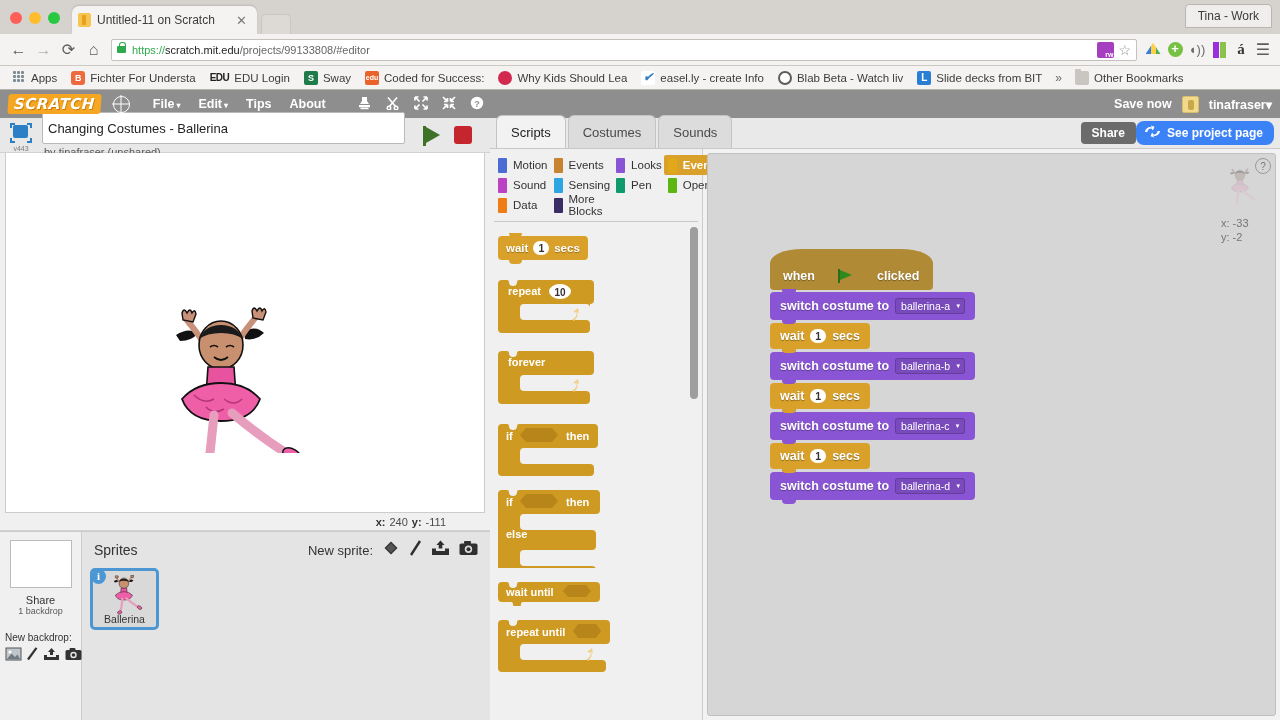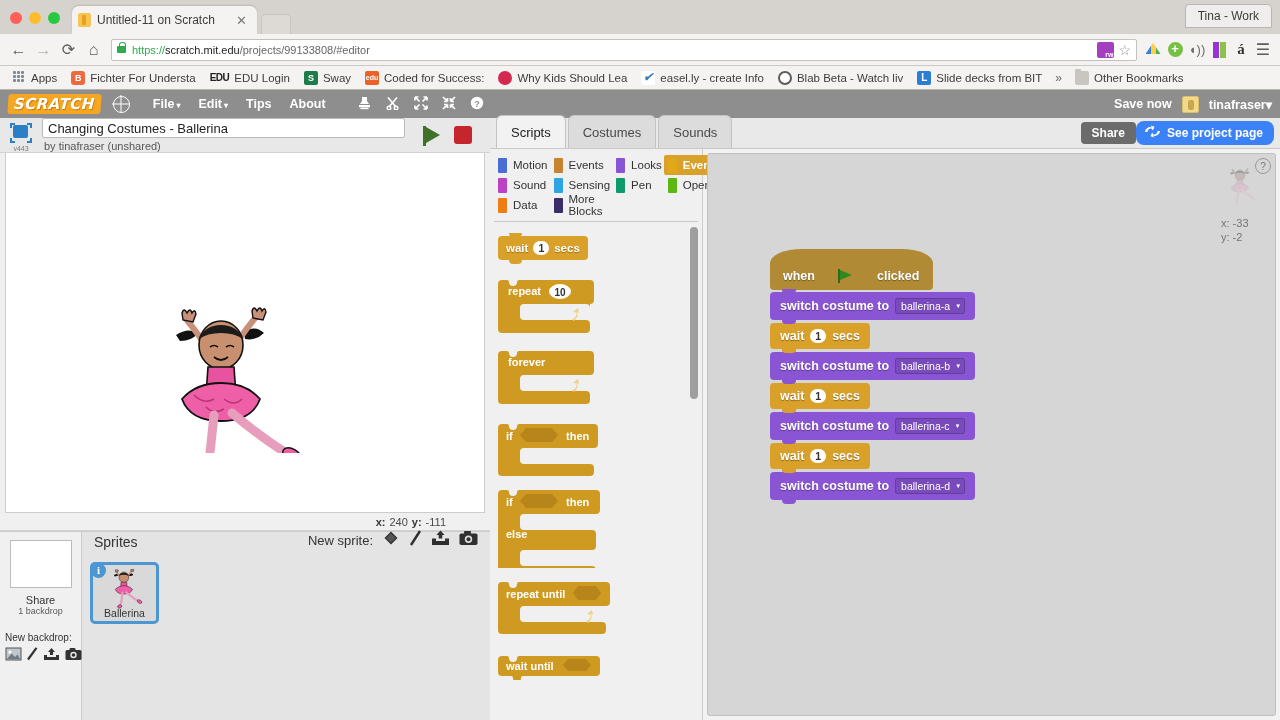--- a/index.html
+++ b/index.html
@@ -209,21 +209,21 @@
   .fc1 { left: 2px; top: 1px; border-left: 2px solid; border-top: 2px solid; }
   .fc2 { right: 2px; top: 1px; border-right: 2px solid; border-top: 2px solid; }
   .fc3 { left: 2px; bottom: 5px; border-left: 2px solid; border-bottom: 2px solid; }
   .fc4 { right: 2px; bottom: 5px; border-right: 2px solid; border-bottom: 2px solid; }
   .fullscreen-ic .ver {
     position: absolute; bottom: -4px; left: 0; right: 0; text-align: center;
     font-size: 7px; color: #7a7a7a;
   }
   .proj-texts { flex: 1; display: flex; flex-direction: column; justify-content: center; min-width: 0; }
   .proj-title-input {
-    width: 363px; height: 20px; background: #fff;
+    width: 363px; height: 32px; background: #fff;
     border: 1px solid #b9b9b9; border-radius: 2px;
     font-size: 13px; color: #222; padding: 0 5px;
     font-family: "Liberation Sans", sans-serif;
   }
   .proj-by { font-size: 11px; color: #575757; margin-top: 2px; padding-left: 2px; }
   .flag-stop { display: flex; align-items: center; gap: 14px; padding-right: 10px; }
   .greenflag {
     width: 0; height: 0;
     border-left: 14px solid #3f7229; border-top: 8px solid transparent; border-bottom: 8px solid transparent;
     position: relative;
@@ -250,21 +250,21 @@
     padding: 8px 5px; display: flex; flex-direction: column; align-items: center;
   }
   .stage-thumb { width: 62px; height: 48px; background: #fff; border: 1px solid #bcbcbc; }
   .stage-label { font-size: 11px; color: #333; margin-top: 6px; }
   .stage-sub { font-size: 9px; color: #5a5a5a; }
   .newbackdrop-label { font-size: 10px; color: #333; margin-top: 16px; align-self: flex-start; }
   .icon-row { display: flex; gap: 5px; margin-top: 4px; align-self: flex-start; align-items: center; }
 
   .sprites-area { flex: 1; background: #e4e4e4; display: flex; flex-direction: column; }
   .sprites-header {
-    height: 30px; display: flex; align-items: flex-end; padding: 12px 12px;
+    height: 30px; display: flex; align-items: center; padding: 18px 12px;
     background: #e4e4e4;
   }
   .sprites-title { font-size: 14px; color: #333; }
   .newsprite-block { margin-left: auto; display: flex; align-items: center; gap: 9px; }
   .newsprite-label { font-size: 13px; color: #333; }
   .sprite-list { padding: 0 8px; display: flex; flex-wrap: wrap; gap: 6px; }
   .sprite-card {
     width: 69px; height: 62px; background: #d9d9d9;
     border: 3px solid #4c97d3; border-radius: 5px;
     position: relative; display: flex; flex-direction: column;
@@ -834,35 +834,35 @@
             <svg width="102" height="78" viewBox="0 0 102 78">
               <path d="M0 4 a4 4 0 0 1 4 -4 h5 q2 0 2 2 a4 4 0 0 0 8 0 q0 -2 2 -2 h77 a4 4 0 0 1 4 4 v16 a4 4 0 0 1 -4 4 H26 a4 4 0 0 0 -4 4 v8 a4 4 0 0 0 4 4 h68 a4 4 0 0 1 4 4 v12 a4 4 0 0 1 -4 4 H26 a4 4 0 0 0 -4 4 v8 a4 4 0 0 0 4 4 h68 a4 4 0 0 1 4 4 v4 a4 4 0 0 1 -4 4 H4 a4 4 0 0 1 -4 -4z" fill="#cf9a22"></path>
               <text x="8" y="16" font-size="11" font-weight="bold" fill="#fff" font-family="Liberation Sans">if</text>
               <path d="M28 4 h26 l6 7 l-6 7 H28 l-6 -7z" fill="#b8851a"></path>
               <text x="68" y="16" font-size="11" font-weight="bold" fill="#fff" font-family="Liberation Sans">then</text>
               <text x="8" y="48" font-size="11" font-weight="bold" fill="#fff" font-family="Liberation Sans">else</text>
             </svg>
           </div>
 
           
+          <div class="cblock" style="margin-bottom:10px;">
+            <svg width="102" height="24" viewBox="0 0 102 24">
+              <path d="M0 4 a4 4 0 0 1 4 -4 h5 q2 0 2 2 a4 4 0 0 0 8 0 q0 -2 2 -2 h77 a4 4 0 0 1 4 4 v12 a4 4 0 0 1 -4 4 h-73 q-2 0 -2 2 a4 4 0 0 1 -8 0 q0 -2 -2 -2 H4 a4 4 0 0 1 -4 -4z" fill="#cf9a22"></path>
+              <text x="8" y="14" font-size="11" font-weight="bold" fill="#fff" font-family="Liberation Sans">wait until</text>
+              <path d="M70 3 h18 l5 6 l-5 6 H70 l-5 -6z" fill="#b8851a"></path>
+            </svg>
+          </div>
+
+          
           <div class="cblock" style="margin-bottom:16px;">
             <svg width="112" height="54" viewBox="0 0 112 54">
               <path d="M0 4 a4 4 0 0 1 4 -4 h5 q2 0 2 2 a4 4 0 0 0 8 0 q0 -2 2 -2 h87 a4 4 0 0 1 4 4 v16 a4 4 0 0 1 -4 4 H26 a4 4 0 0 0 -4 4 v8 a4 4 0 0 0 4 4 h78 a4 4 0 0 1 4 4 v4 a4 4 0 0 1 -4 4 H4 a4 4 0 0 1 -4 -4z" fill="#cf9a22"></path>
               <text x="8" y="16" font-size="11" font-weight="bold" fill="#fff" font-family="Liberation Sans">repeat until</text>
               <path d="M80 4 h18 l5 7 l-5 7 H80 l-5 -7z" fill="#b8851a"></path>
               <path d="M90 41 q6 -6 2 -9 l3 1 l-1 -5 l-5 4 l3 0.6 q2 4 -4 7z" fill="#f0d08a"></path>
-            </svg>
-          </div>
-
-          
-          <div class="cblock" style="margin-bottom:10px;">
-            <svg width="102" height="24" viewBox="0 0 102 24">
-              <path d="M0 4 a4 4 0 0 1 4 -4 h5 q2 0 2 2 a4 4 0 0 0 8 0 q0 -2 2 -2 h77 a4 4 0 0 1 4 4 v12 a4 4 0 0 1 -4 4 h-73 q-2 0 -2 2 a4 4 0 0 1 -8 0 q0 -2 -2 -2 H4 a4 4 0 0 1 -4 -4z" fill="#cf9a22"></path>
-              <text x="8" y="14" font-size="11" font-weight="bold" fill="#fff" font-family="Liberation Sans">wait until</text>
-              <path d="M70 3 h18 l5 6 l-5 6 H70 l-5 -6z" fill="#b8851a"></path>
             </svg>
           </div>
 
           
           
 
           
           
 
           <div class="pal-scrollbar">

